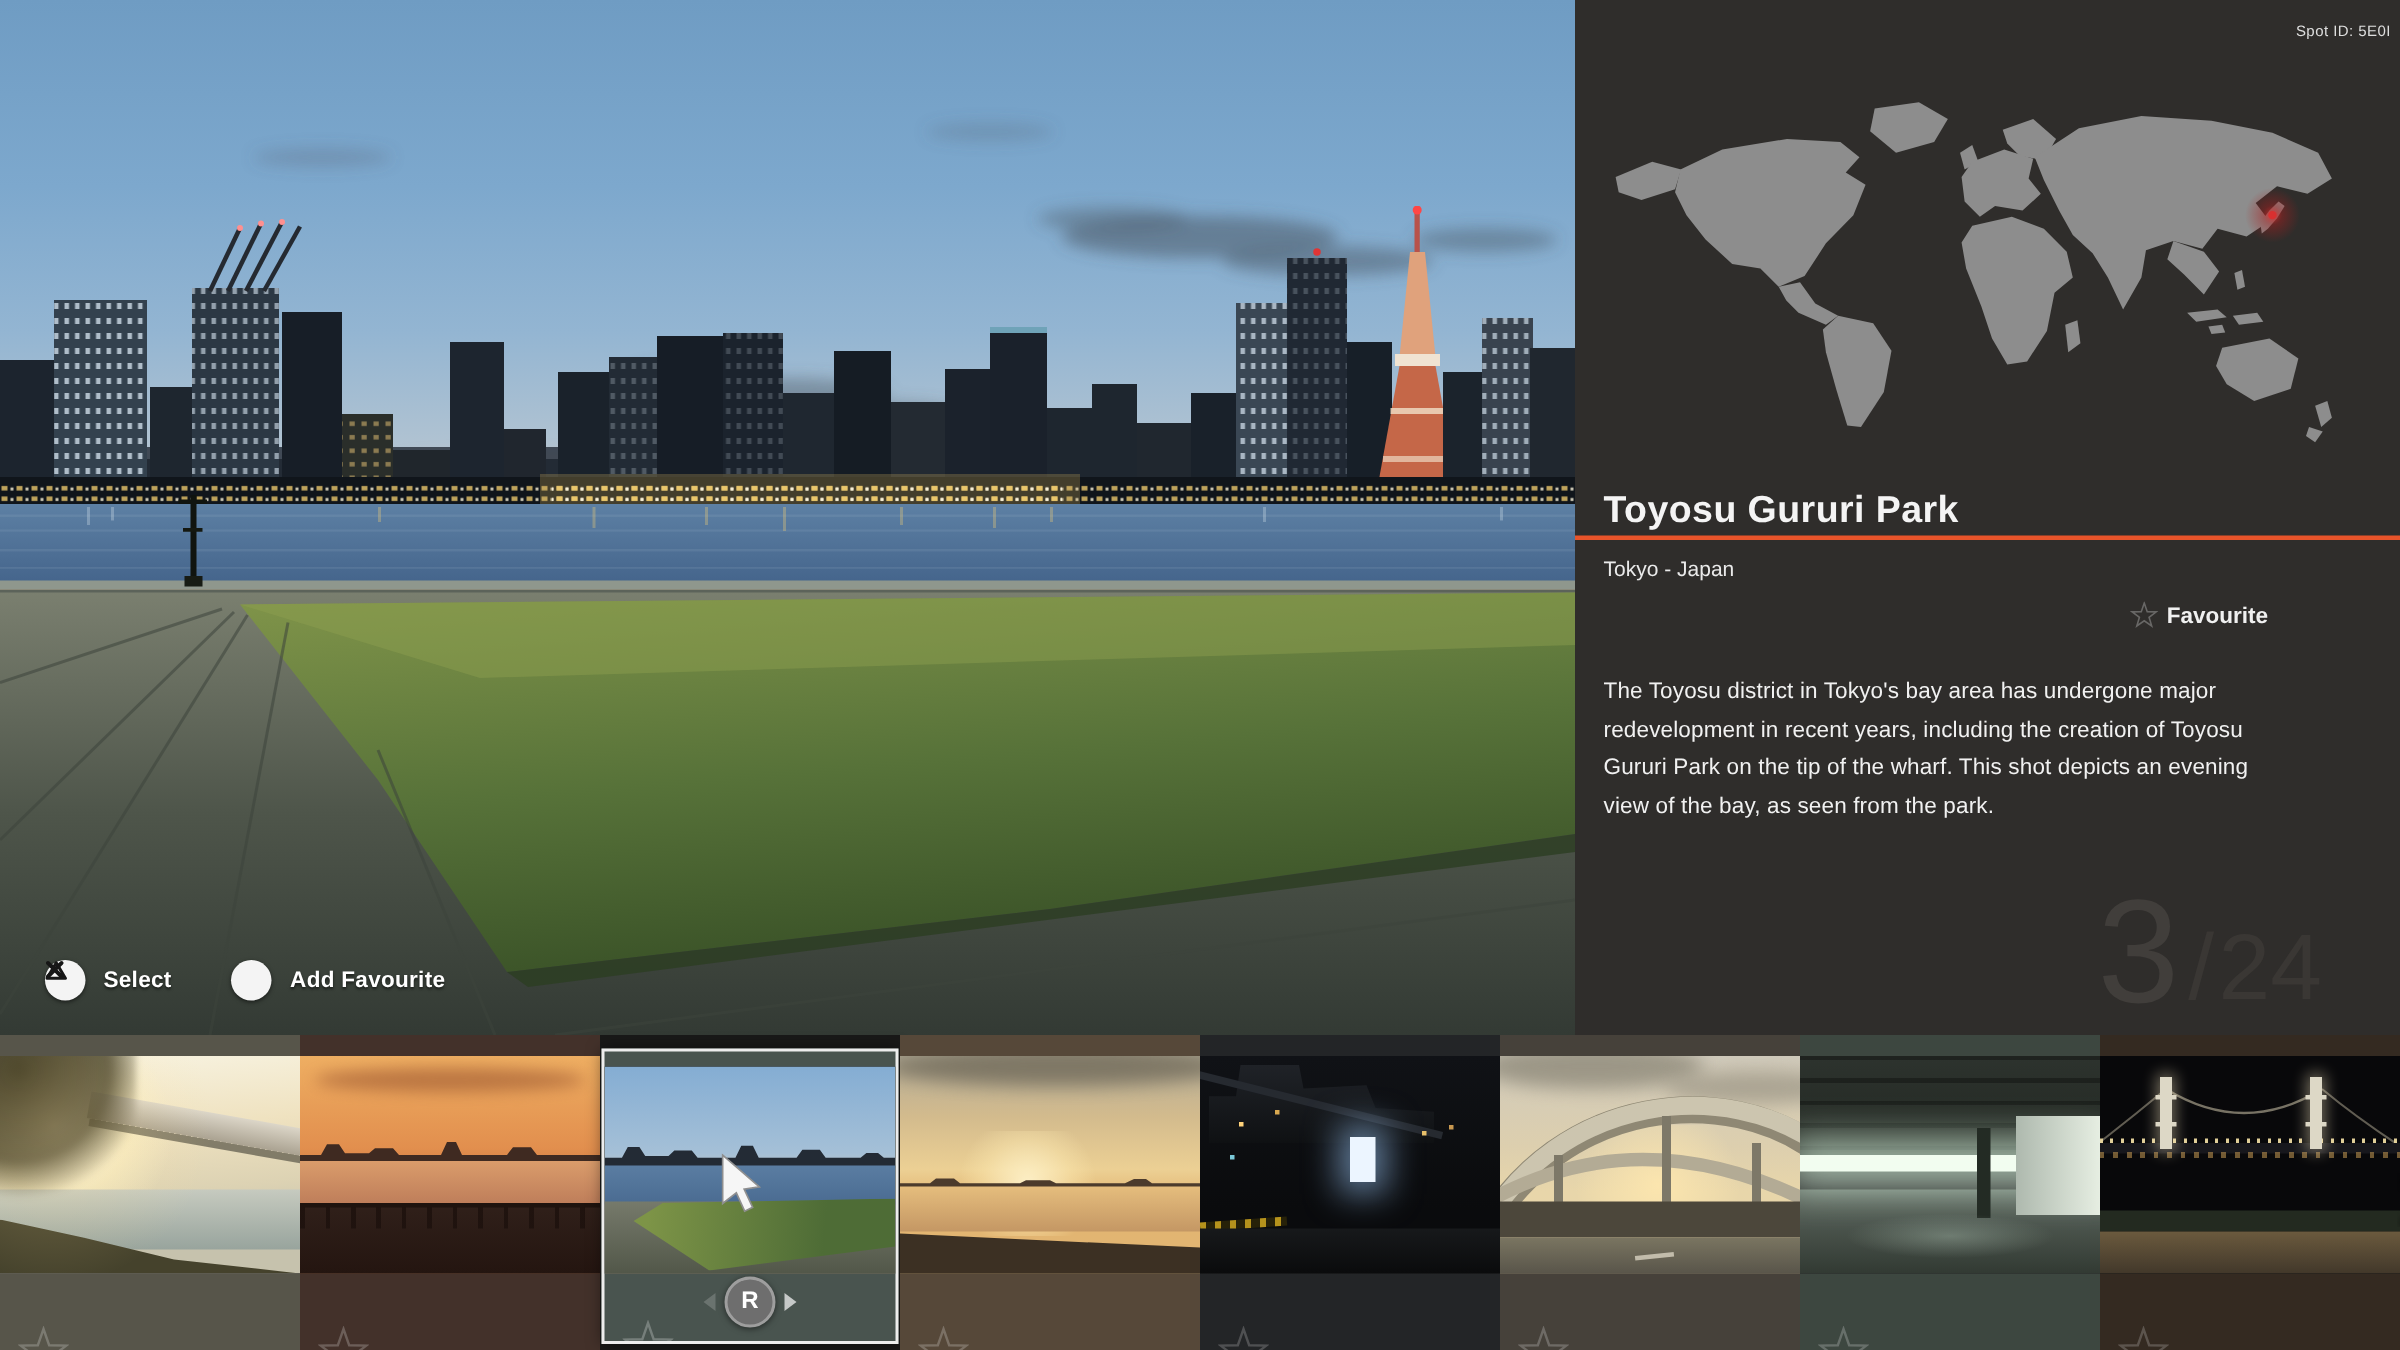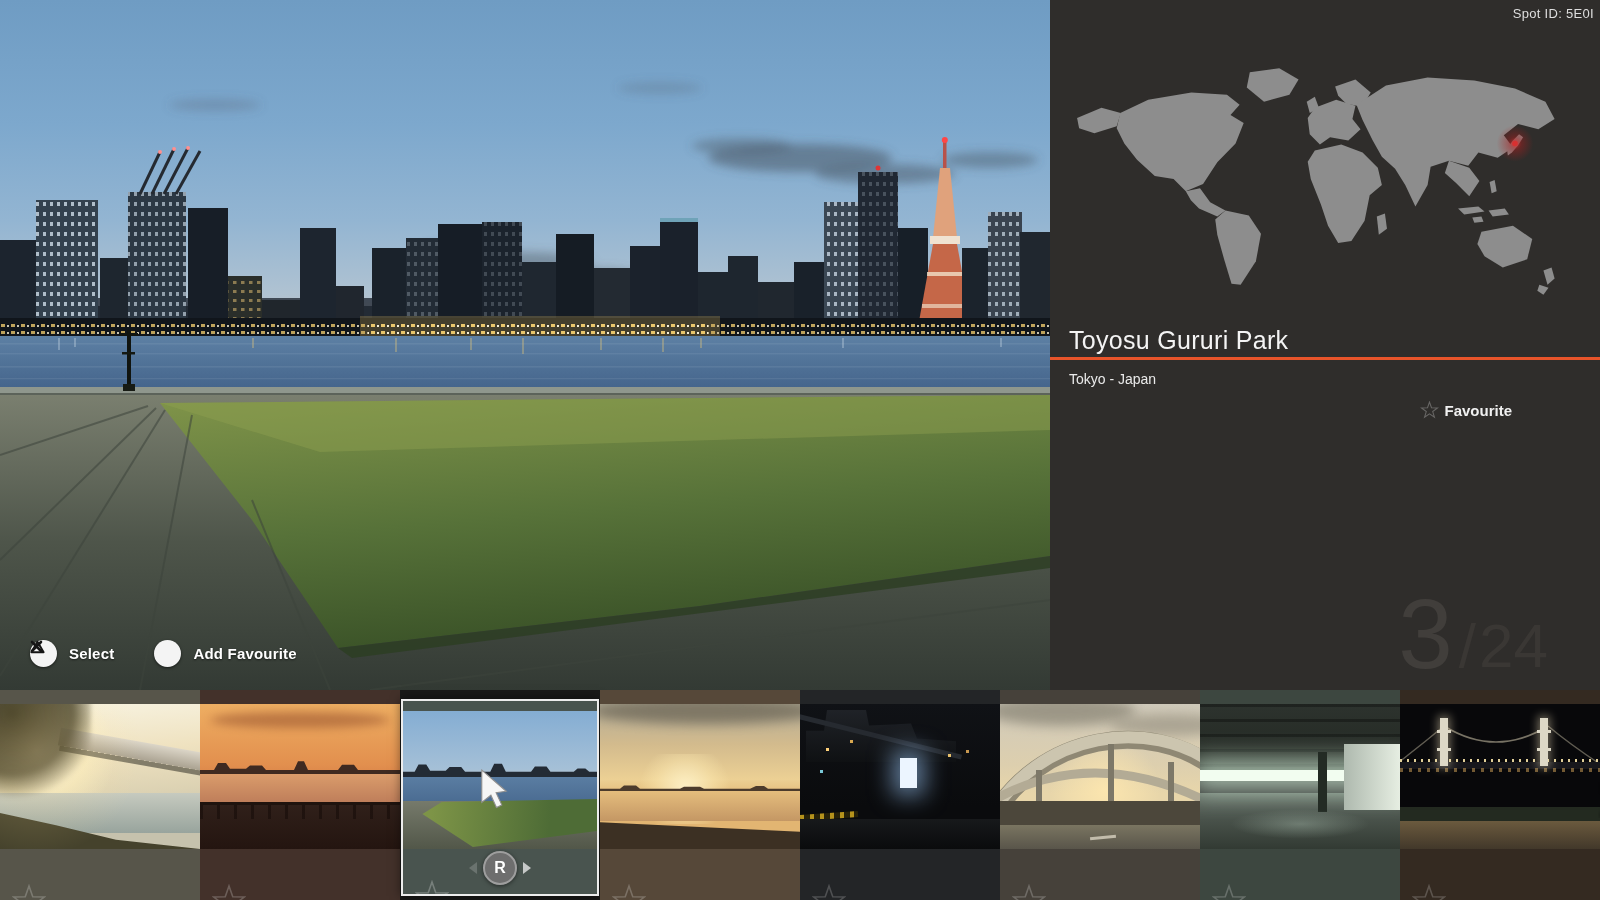--- a/index.html
+++ b/index.html
@@ -16,23 +16,23 @@
   .controls{left:30px;top:640px;display:flex;gap:40px;align-items:center;position:absolute;}
   .controls .ctl{position:static;display:flex;align-items:center;gap:12px;justify-content:space-between;}
   .ps-btn{position:static;width:27px;height:27px;border-radius:50%;background:#f4f4f4;
           display:flex;align-items:center;justify-content:center;
           box-shadow:0 1px 3px rgba(0,0,0,.55);}
   .ctl-label{position:static;color:#fff;font-size:15px;font-weight:bold;
              text-shadow:0 1px 2px rgba(0,0,0,.6);letter-spacing:.2px;}
 
   
   .panel{left:1050px;top:0;width:550px;height:690px;background:#2f2d2b;overflow:hidden;}
-  .spot-id{right:6px;top:6px;color:#dedede;font-size:13px;letter-spacing:.3px;}
+  .spot-id{right:6px;top:16px;color:#dedede;font-size:10px;letter-spacing:.3px;}
   .worldmap{left:22px;top:58px;}
-  .spot-title{left:19px;top:326px;margin:0;color:#f4f4f4;font-size:25px;font-weight:normal;
+  .spot-title{left:19px;top:326px;margin:0;color:#f4f4f4;font-size:25px;font-weight:bold;
               letter-spacing:.3px;}
   .accent-rule{left:0;top:357px;width:550px;height:3px;background:#e8542a;}
   .spot-loc{left:19px;top:371px;color:#eaeaea;font-size:14px;font-weight:normal;}
   .fav-row{right:88px;top:401px;display:flex;align-items:center;gap:5px;}
   .fav-row svg{position:static;}
   .fav-label{position:static;color:#f0f0f0;font-size:15px;font-weight:bold;}
   .spot-desc{left:19px;top:448px;width:452px;margin:0;color:#f1f1f1;font-size:15px;
              line-height:25.5px;letter-spacing:.1px;}
   .counter{right:52px;bottom:18px;display:flex;align-items:flex-end;}
   .counter span{position:static;}
@@ -394,20 +394,21 @@
     <div class="accent-rule" style="background-color: rgb(232, 84, 42);"></div>
     <div class="spot-loc">Tokyo - Japan</div>
 
     <div class="fav-row">
       <svg width="19" height="19" viewBox="0 0 34 36">
         <path d="M17 2 L20.76 12.82 L32.2 13.06 L23.09 19.98 L26.4 30.9 L17 24.4 L7.6 30.9 L10.91 19.98 L1.8 13.06 L13.24 12.82 Z" fill="none" stroke="rgba(255,255,255,.28)" stroke-width="2"></path>
       </svg>
       <span class="fav-label">Favourite</span>
     </div>
 
+    <p class="spot-desc">The Toyosu district in Tokyo's bay area has undergone major redevelopment in recent years, including the creation of Toyosu Gururi Park on the tip of the wharf. This shot depicts an evening view of the bay, as seen from the park.</p>
 
     <div class="counter">
       <span class="cur">3</span>
       <span class="sep">/</span>
       <span class="tot">24</span>
     </div>
   </aside>
 
   <nav class="strip">
 

